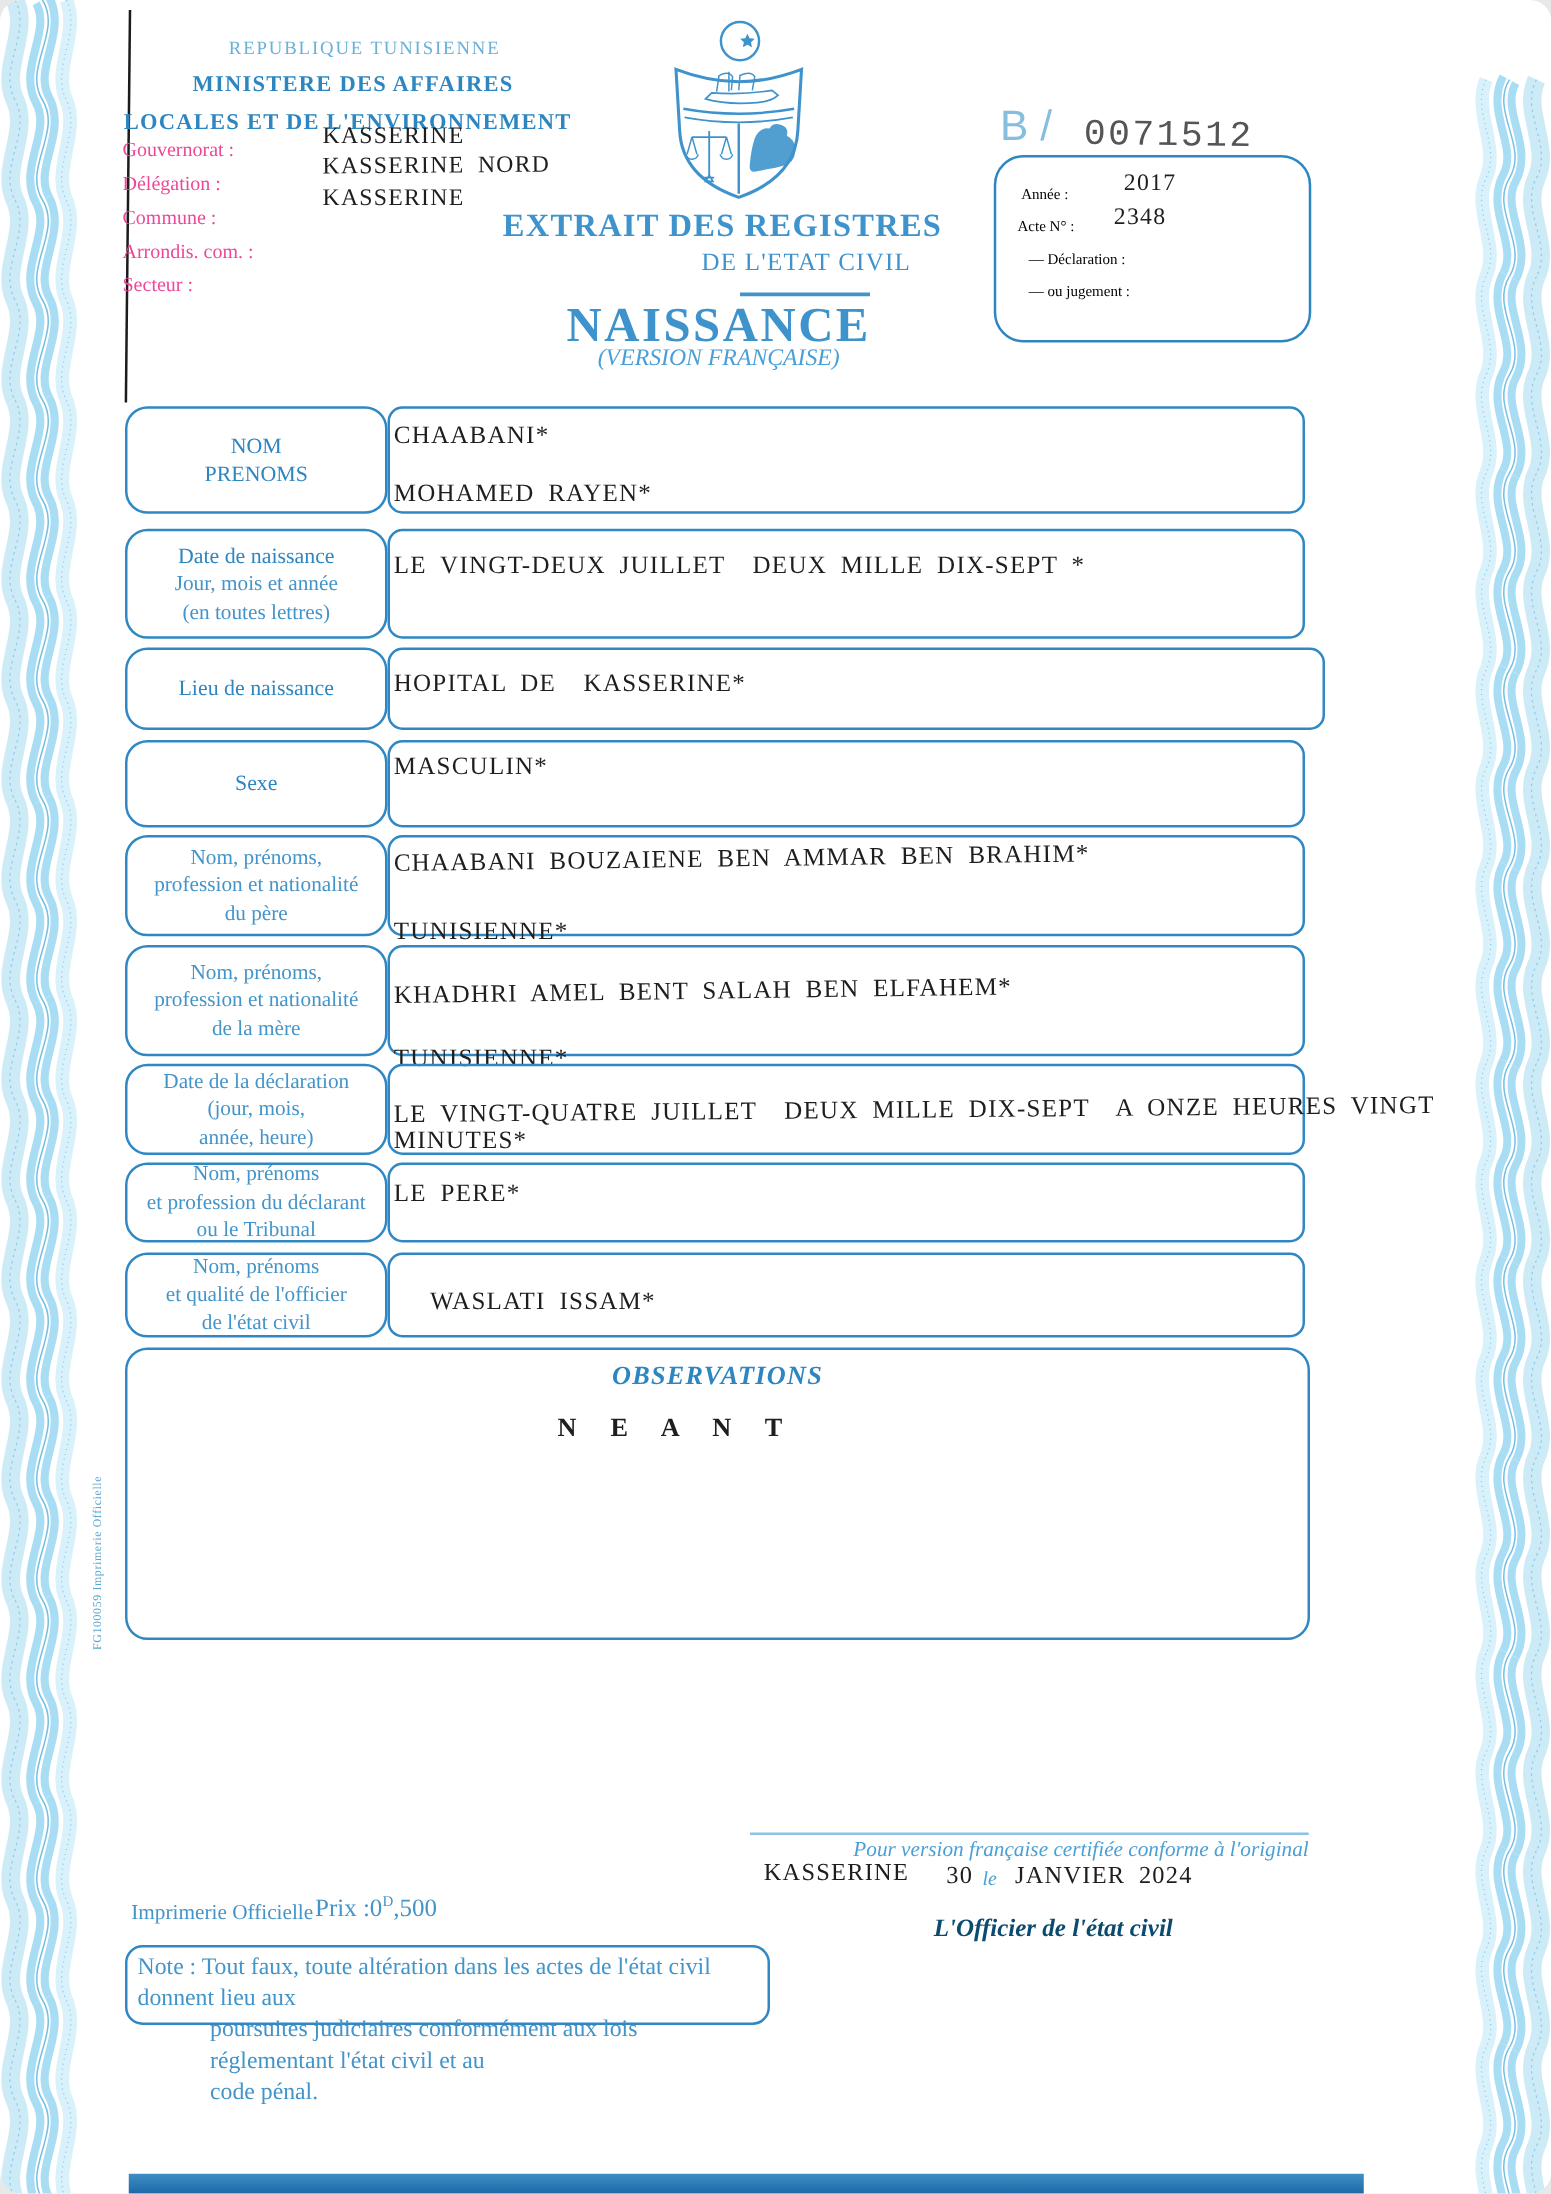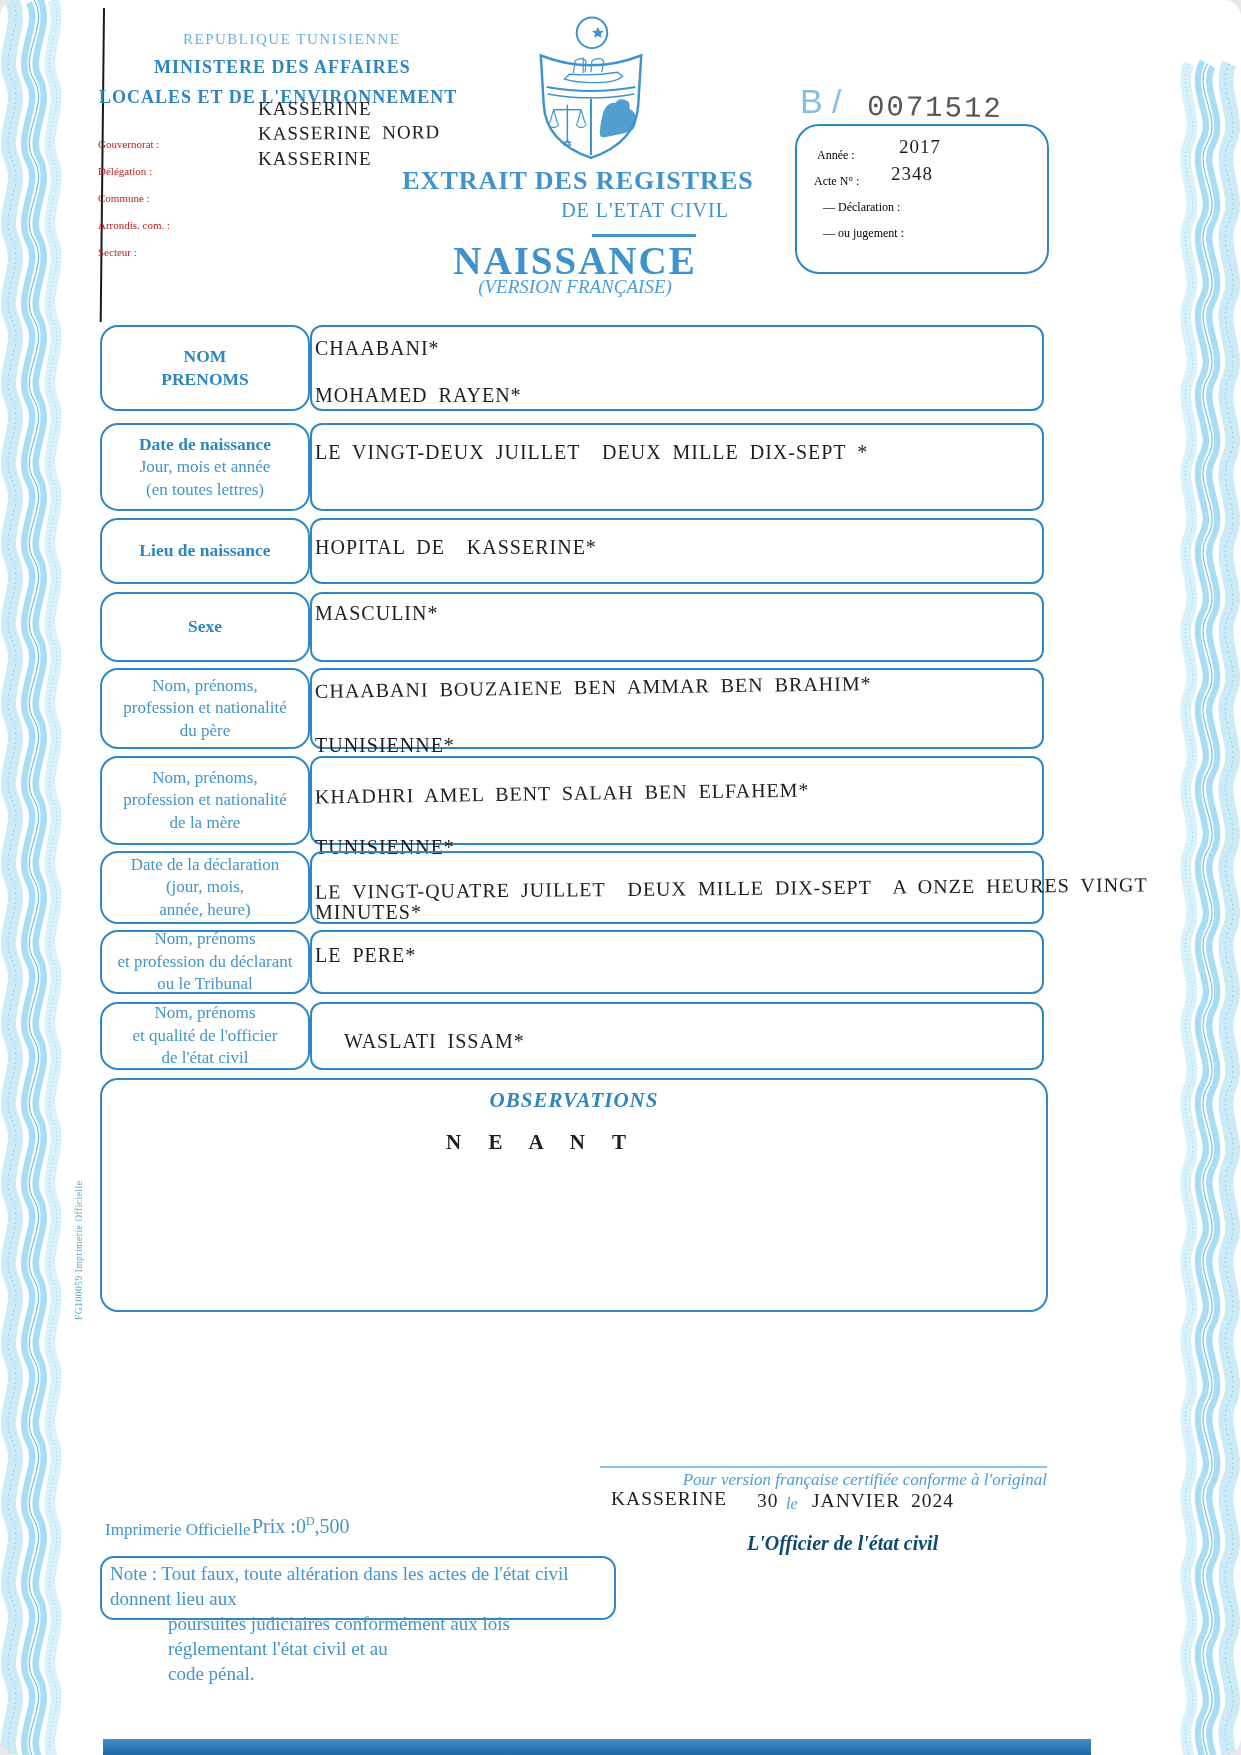--- a/index.html
+++ b/index.html
@@ -13,21 +13,21 @@
 
   
   .fold-line{position:absolute;left:103px;top:8px;width:2px;height:314px;background:#1b1b1b;
              transform:rotate(0.6deg);transform-origin:top center;}
   .bottom-bar{position:absolute;left:103px;top:1739px;width:988px;height:16px;
               background:linear-gradient(#3f8ec5,#1d69a7);}
   .blue-b{color:#2e86c1;font-weight:bold;}
   .hdr-rep{left:183px;top:31px;font-size:15px;letter-spacing:1.5px;color:#6ab1d8;}
   .hdr-min1{left:154px;top:57px;font-size:18px;letter-spacing:1px;}
   .hdr-min2{left:99px;top:87px;font-size:18px;letter-spacing:1px;}
-  .admin-lbl{left:98px;font-size:11px;color:#b91c1c;margin-top:26px;}
+  .admin-lbl{left:98px;font-size:16px;color:#ec4899;}
 
   
   .stamp{font-family:"Liberation Serif", serif;color:#1e1e1e;letter-spacing:1px;
          word-spacing:5px;white-space:pre;}
   .stamp-hdr{left:258px;font-size:19px;}
   .tilt-a{transform:rotate(-0.8deg);}
   .tilt-b{transform:rotate(-0.5deg);}
 
   
   .t-extrait{left:383px;top:166px;width:390px;text-align:center;font-size:26px;
@@ -46,31 +46,31 @@
   .b-num{left:867px;top:92px;font-family:"Liberation Mono", monospace;
          font-size:29px;color:#555;letter-spacing:2px;transform:rotate(0.8deg);}
   .acte-box{left:795px;top:124px;width:250px;height:146px;border:2.5px solid #2e86c1;
             border-radius:24px;}
   .acte-box .lab{position:absolute;font-size:12px;color:#000000;white-space:nowrap;}
   .acte-box .stv{position:absolute;font-size:19px;}
 
   
   .row{position:absolute;left:100px;width:944px;}
   .row1{top:325px;height:86px;}  .row2{top:423px;height:88px;}
-  .row3{top:518px;height:66px;}  .row4{top:592px;height:70px;}
+  .row3{top:518px;height:66px;padding-left:16px;}  .row4{top:592px;height:70px;}
   .row5{top:668px;height:81px;}  .row6{top:756px;height:89px;}
   .row7{top:851px;height:73px;}  .row8{top:930px;height:64px;}
   .row9{top:1002px;height:68px;}
   .lbox{position:absolute;left:0;top:0;bottom:0;width:206px;border:2px solid #2f88c3;
         border-radius:18px;display:flex;flex-direction:column;justify-content:center;
         align-items:center;text-align:center;}
   .vbox{position:absolute;left:210px;right:0;top:0;bottom:0;border:2px solid #2f88c3;
         border-radius:12px;}
   .lbl{font-size:17px;color:#4394c9;line-height:1.32;}
-  .lbl.b{font-weight:bold;color:#2e86c1;font-size:17.5px;}
+  .lbl.b{font-weight:normal;color:#2e86c1;font-size:17.5px;}
   .val{position:absolute;left:3px;font-size:20px;}
   .row1 .va{top:10px;} .row1 .vb{top:57px;}
   .row2 .va{top:16px;}
   .row3 .va{top:16px;}
   .row4 .va{top:8px;}
   .row5 .va{top:6px;}  .row5 .vb{top:64px;}
   .row6 .va{top:24px;} .row6 .vb{top:78px;}
   .row7 .va{top:24px;} .row7 .vb{top:48px;}
   .row8 .va{top:12px;}
   .row9 .va{top:26px;left:32px;}

